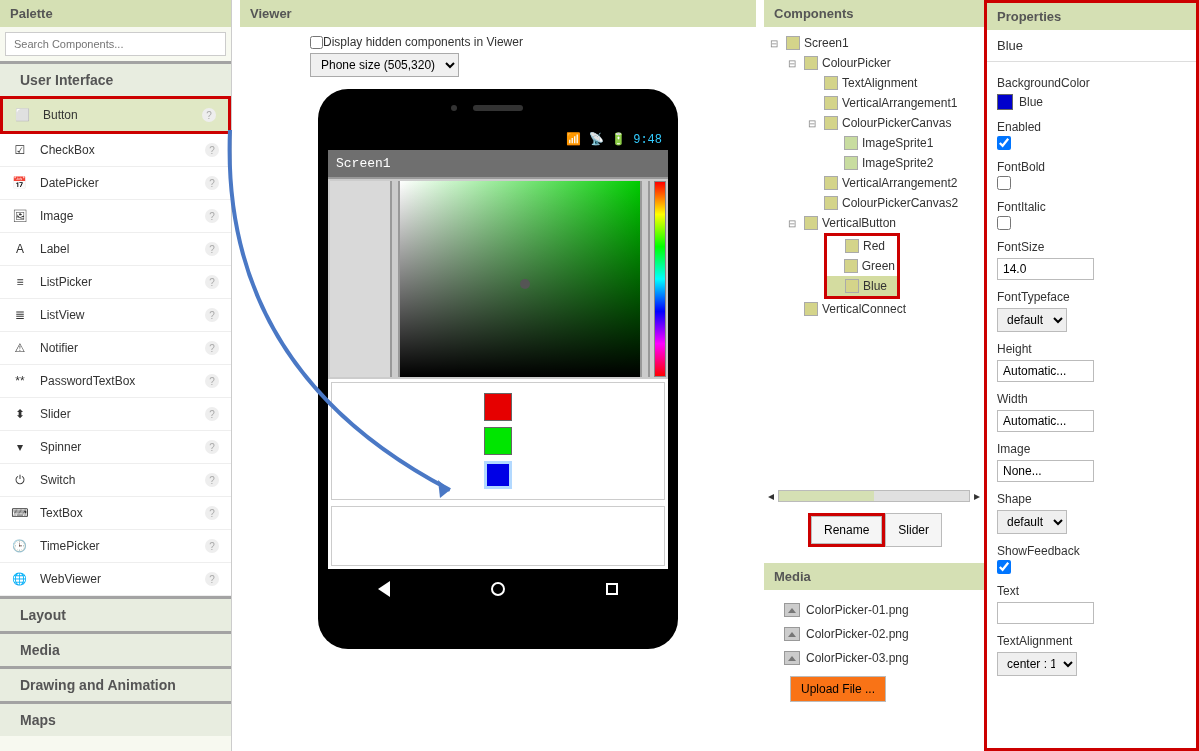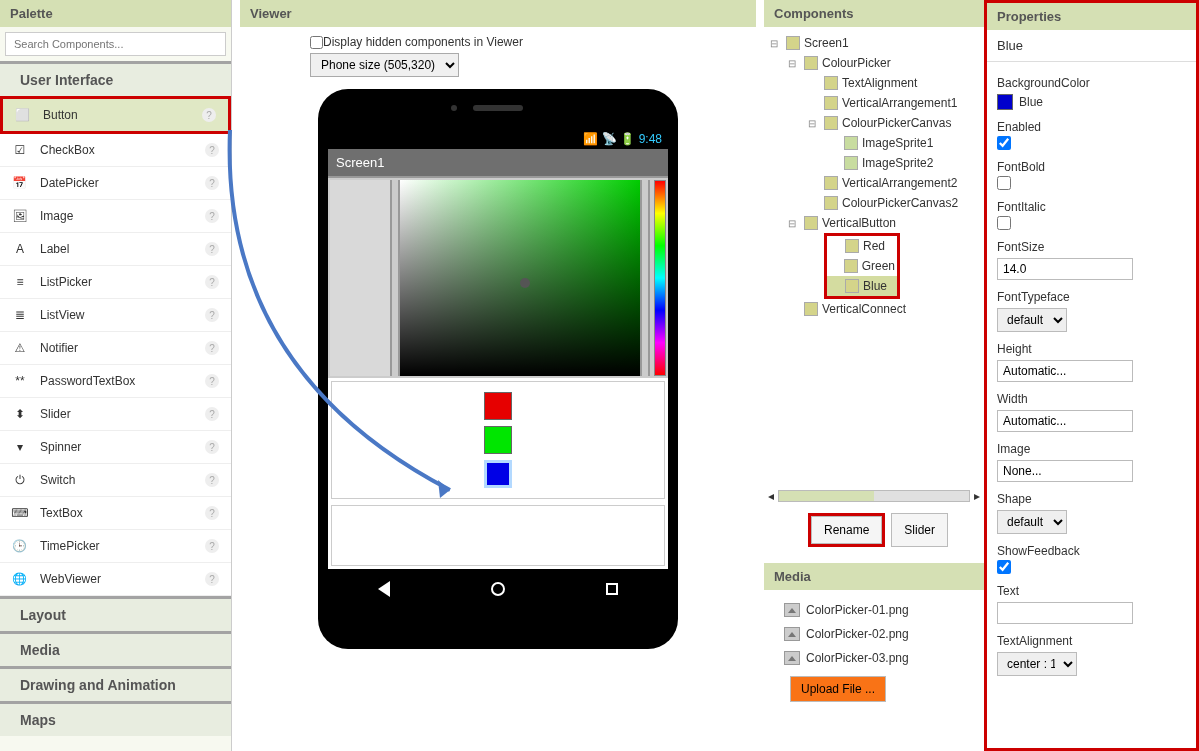--- a/index.html
+++ b/index.html
@@ -19,21 +19,21 @@
   .palette-item .help { margin-left: auto; width: 14px; height: 14px; border-radius: 50%; background: #eee; color:#aaa; font-size:10px; display:flex; align-items:center; justify-content:center; }
   .palette-item.selected { background: #e0e8c5; border:3px solid #c00; }
   
   
   .viewer { flex: 1; background: #fff; margin-left:8px; margin-right:8px;}
   .viewer .panel-header { margin-bottom: 4px; }
   .viewer-top { display:flex; flex-direction:column; align-items:flex-start; padding:4px 70px; gap:4px;}
   .checkbox-row { display:flex; align-items:center; gap:0; font-size:12px;}
   .size-select { padding:3px 6px; border:1px solid #aaa; background:#f0f0f0; font-size:12px;}
   
-  .phone { width:360px; height:560px; background:#000; border-radius:30px; margin:8px auto 0 auto; padding:40px 10px 10px 10px; position:relative; }
+  .phone { width:360px; height:560px; background:#000; border-radius:30px; margin:8px auto 0 auto; padding:40px 10px 10px 10px; position:relative;font-family:Liberation Mono, monospace; }
   .phone-speaker { position:absolute; top:16px; left:50%; transform:translateX(-50%); width:50px; height:6px; background:#333; border-radius:3px;}
   .phone-cam { position:absolute; top:16px; left:37%; width:6px; height:6px; background:#333; border-radius:50%;}
   .phone-screen { background:#fff; width:100%; height:480px; display:flex; flex-direction:column; }
   .statusbar { background:#000; color:#3cf; font-size:12px; text-align:right; padding:3px 6px; }
   .titlebar { background:#6f6f6f; color:#fff; padding:6px 8px; font-size:13px;}
   .app-body { flex:1; background:#fff; display:flex; flex-direction:column; border-top:2px solid #999;}
   .color-area { height:200px; background:#ccc; display:flex; border:2px solid #ccc;}
   .swatch-preview { width:60px; background:#d9d9d9;}
   .spacer-col { width:10px; border-left:2px solid #999; border-right:2px solid #999;}
   .gradient { flex:1; background: linear-gradient(to bottom, rgba(0,0,0,0), rgba(0,0,0,1)), linear-gradient(to right, #fff, #0c0); position:relative;}
@@ -58,38 +58,38 @@
   .tree-ico { width:14px; height:14px; background:#d4d48a; border:1px solid #aaa; display:inline-block;}
   .tree-ico.img { background:#c8dca0;}
   .indent-1 { padding-left: 20px; }
   .indent-2 { padding-left: 40px; }
   .indent-3 { padding-left: 60px; }
   .tree-item.sel { background:#d4dca0;}
   .red-box-group { border:3px solid #c00; margin-left:56px; margin-right:80px;}
   .comp-scroll { display:flex; align-items:center; padding:2px 4px;}
   .hscroll { flex:1; height:12px; background:#e0e0e0; border:1px solid #bbb; margin:0 4px; position:relative;}
   .hscroll-thumb { position:absolute; left:0; width:50%; height:100%; background:#d5e0b4;}
-  .comp-buttons { display:flex; gap:6px; padding:8px 8px 8px 44px;}
+  .comp-buttons { display:flex; gap:0; padding:8px 8px 8px 44px;}
   .comp-buttons button { padding:6px 12px; border:1px solid #bbb; background:#f5f5f5; cursor:pointer; font-size:12px;}
   .comp-buttons .rename-wrap { border:3px solid #c00;}
   
   .media-list { padding:8px 8px;}
   .media-item { display:flex; align-items:center; gap:6px; padding:5px 12px; font-size:12px;}
   .media-ico { width:16px; height:14px; background:#ccc; border:1px solid #999; position:relative;}
   .media-ico::after { content:''; position:absolute; top:4px; left:3px; width:0;height:0;border-left:4px solid transparent;border-right:4px solid transparent;border-bottom:5px solid #777;}
   .upload-btn { margin:6px 0 0 18px; padding:5px 10px; border:1px solid #bbb; background:#f97316; font-size:12px;}
 
   
   .properties { width:215px; background:#fff; border:3px solid #c00;}
   .prop-selected { padding:8px 10px; font-size:13px; border-bottom:1px solid #ddd;}
   .prop-body { padding:6px 10px; display:flex; flex-direction:column; gap:2px; overflow:auto; height:660px;}
   .prop-label { font-size:12px; margin-top:8px;}
   .prop-row { display:flex; align-items:center; gap:6px; margin-top:2px;}
   .color-chip { width:16px; height:16px; background:#0000cc; border:1px solid #666;}
-  input[type="text"].prop-input, select.prop-sel { width:136px; padding:3px 5px; border:1px solid #bbb; font-size:12px; margin-top:2px;}
+  input[type="text"].prop-input, select.prop-sel { width:97px; padding:3px 5px; border:1px solid #bbb; font-size:12px; margin-top:2px;}
   input[type="checkbox"].cb { width:14px; height:14px;}
   
   
   .arrow-svg { position:absolute; left:190px; top:120px; pointer-events:none; width:300px; height:400px;}
 </style>
 </head>
 <body>
 
 <div class="panel palette">
   <div class="panel-header">Palette</div>

